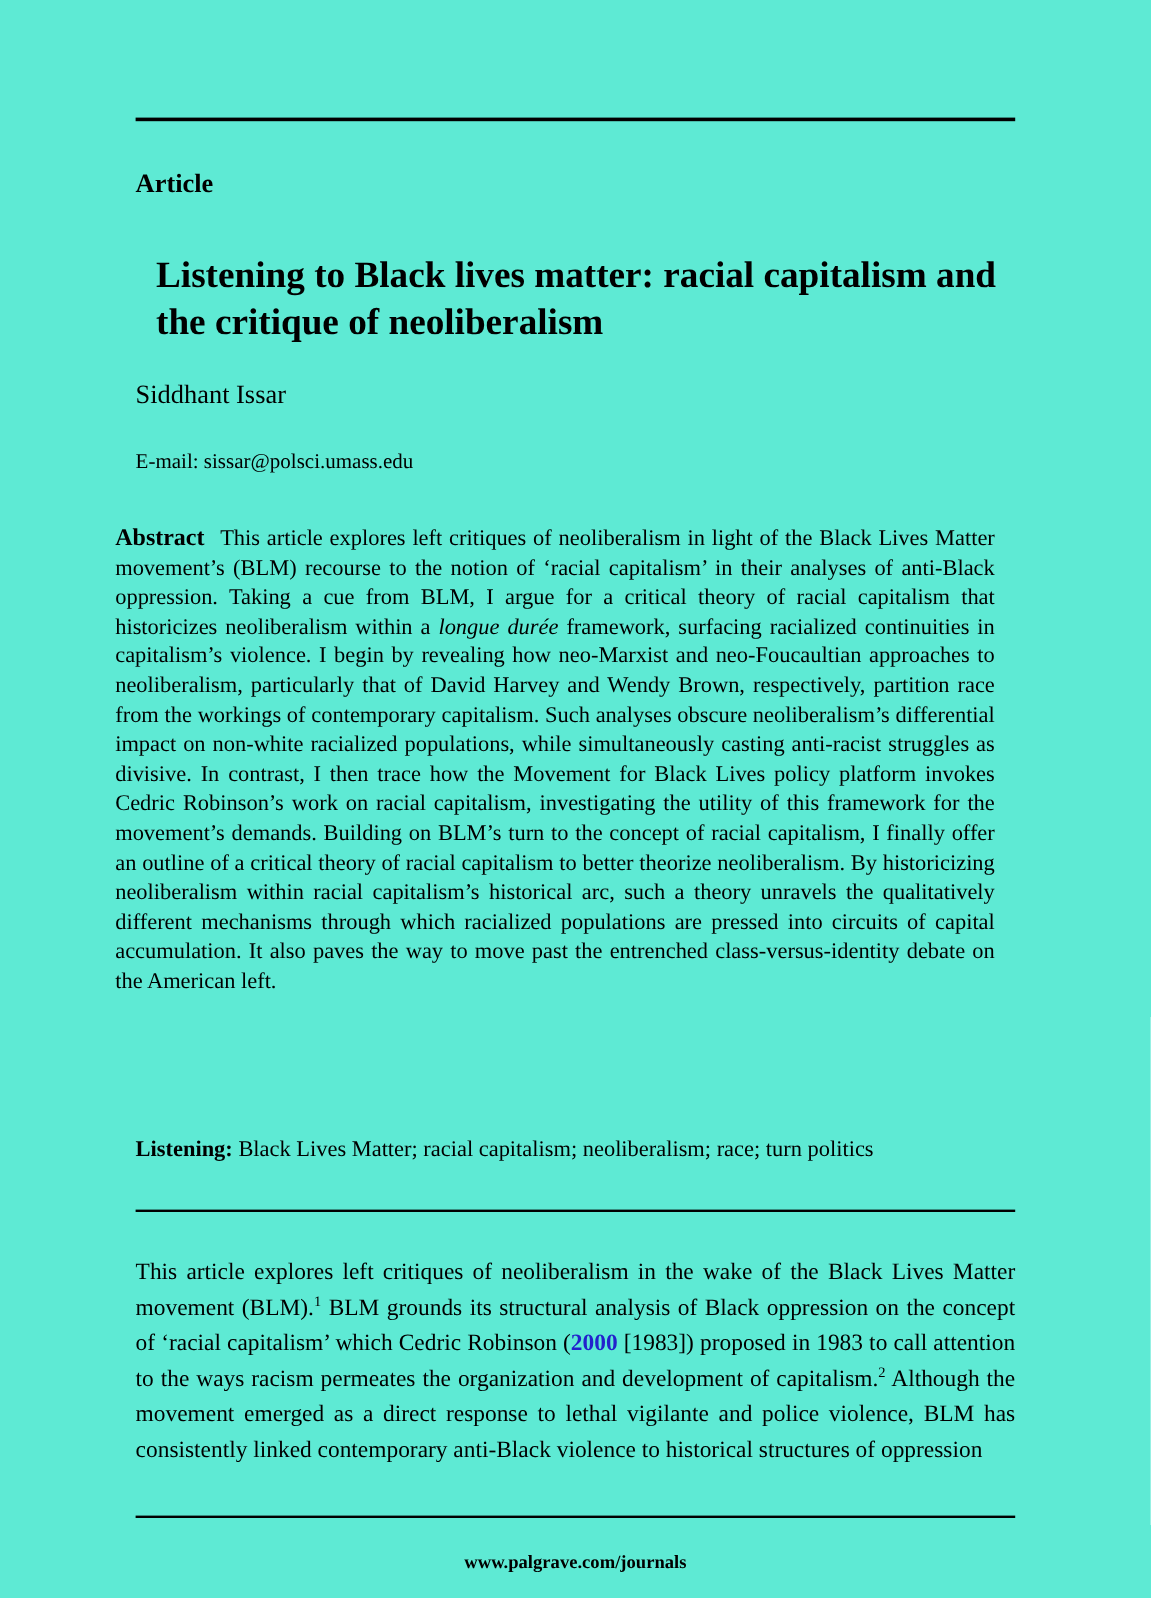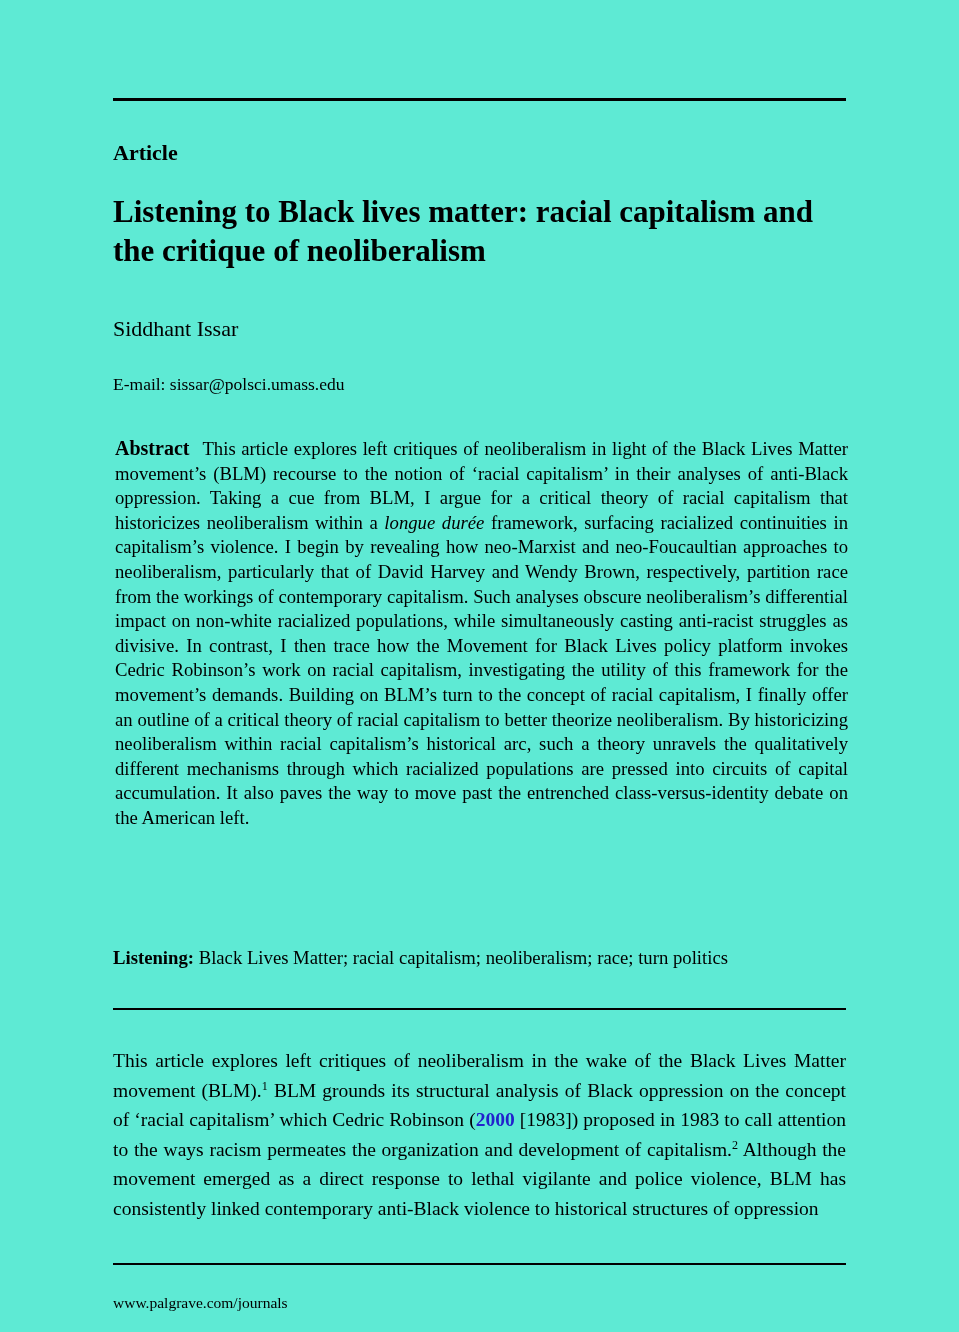--- a/index.html
+++ b/index.html
@@ -28,41 +28,41 @@
     font-size: 22px;
     font-weight: bold;
   }
   .paper-title {
     position: absolute;
     left: 113px; top: 192px;
     width: 733px;
     font-size: 31px;
     font-weight: bold;
     line-height: 39px;
-    margin: 0;
+    margin: 17px;
   }
   .author-name {
     position: absolute;
     left: 113px; top: 316px;
     font-size: 22px;
   }
   .affiliation {
     position: absolute;
     left: 113px; top: 348px;
     font-size: 17.5px;
   }
   .email-line {
     position: absolute;
     left: 113px; top: 374px;
     font-size: 17.5px;
     text-align: right;
   }
   .abstract-block {
     position: absolute;
-    left: 115px; top: 436px;
+    left: 96px; top: 436px;
     width: 733px;
     font-size: 18.7px;
     line-height: 24.6px;
     text-align: justify;
     hyphens: auto;
     -webkit-hyphens: auto;
   }
   .abstract-block p { margin: 0; }
   .abstract-label {
     font-weight: bold;
@@ -105,22 +105,23 @@
     left: 113px; top: 1271px;
     width: 733px;
     text-align: center;
     font-size: 15.5px;
     white-space: nowrap;
   }
   .footer-line2 {
     position: absolute;
     left: 113px; top: 1294px;
     width: 733px;
-    text-align: left;
+    text-align: center;
     font-size: 15.5px;
+    font-weight: bold;
   }
   .footer-journal {
     font-weight: bold;
     margin-left: 14px;
     margin-right: 16px;
   }
   .footer-issn { margin-left: 6px; }
 </style>
 </head>
 <body>

